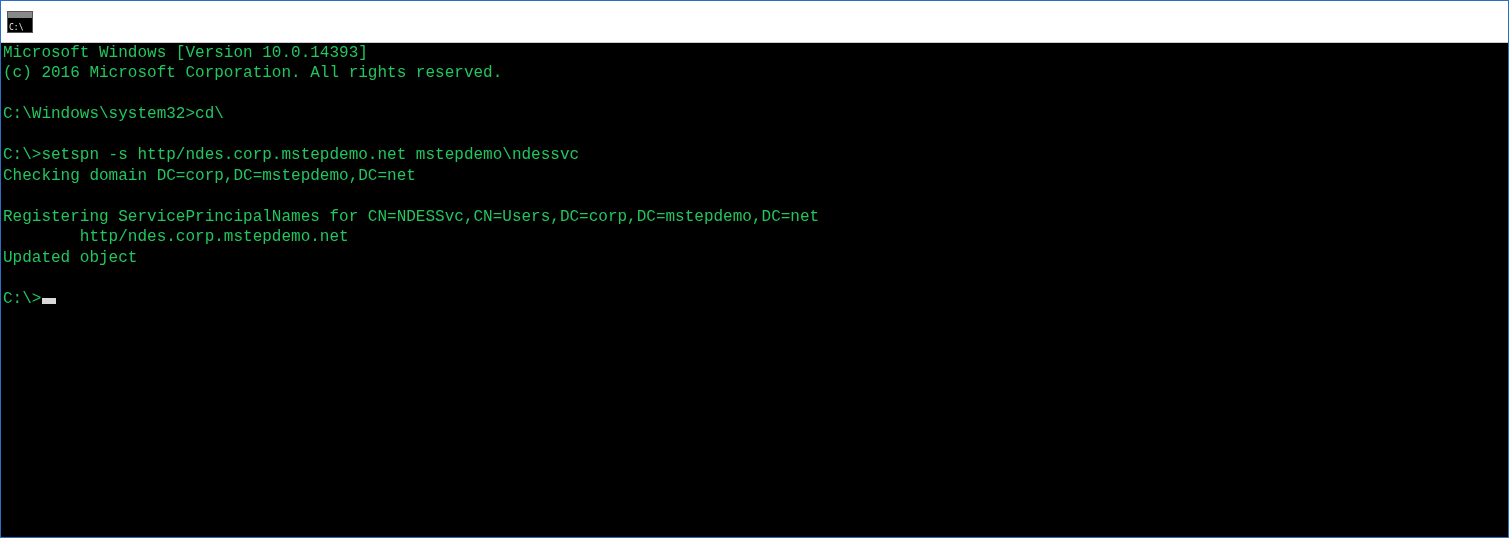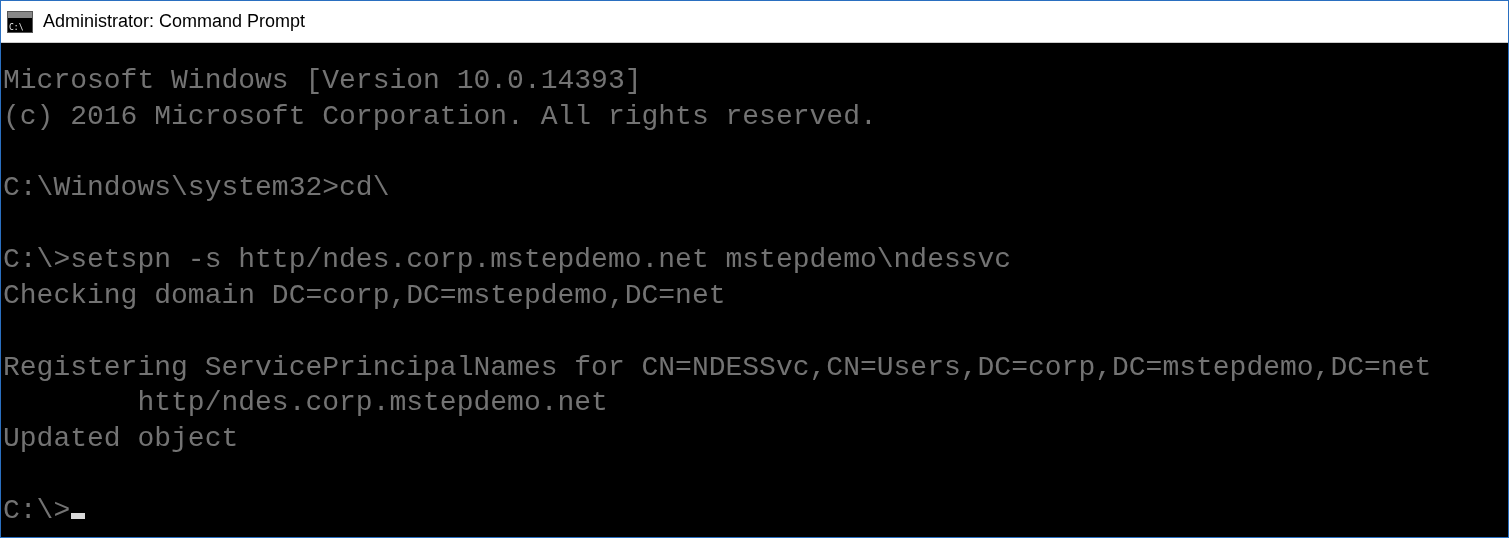--- a/index.html
+++ b/index.html
@@ -46,46 +46,45 @@
       line-height: 1;
     }
     .title-text {
       font-size: 18px;
       color: #000;
       font-weight: 400;
     }
     .terminal {
       flex: 1;
       background: #000;
-      color: #737373;
+      color: #22c55e;
       font-family: Consolas, "Courier New", monospace;
-      font-size: 28px;
+      font-size: 16px;
       line-height: 1.28;
-      padding: 20px 2px;
+      padding: 0 2px;
       white-space: pre;
       overflow: hidden;
     }
     .cursor {
       display: inline-block;
       width: 14px;
       height: 6px;
       background: #d9d9d9;
       vertical-align: -1px;
       margin-left: 1px;
     }
   </style>
 </head>
 <body>
 
 <div class="window">
   <div class="titlebar">
     <span class="icon-wrap">
       <span class="cmd-icon"></span>
     </span>
-    <span class="title-text">Administrator: Command Prompt</span>
   </div>
   <div class="terminal"><span>Microsoft Windows [Version 10.0.14393]</span>
 <span>(c) 2016 Microsoft Corporation. All rights reserved.</span>
 <span></span>
 <span>C:\Windows\system32&gt;cd\</span>
 <span></span>
 <span>C:\&gt;setspn -s http/ndes.corp.mstepdemo.net mstepdemo\ndessvc</span>
 <span>Checking domain DC=corp,DC=mstepdemo,DC=net</span>
 <span></span>
 <span>Registering ServicePrincipalNames for CN=NDESSvc,CN=Users,DC=corp,DC=mstepdemo,DC=net</span>

